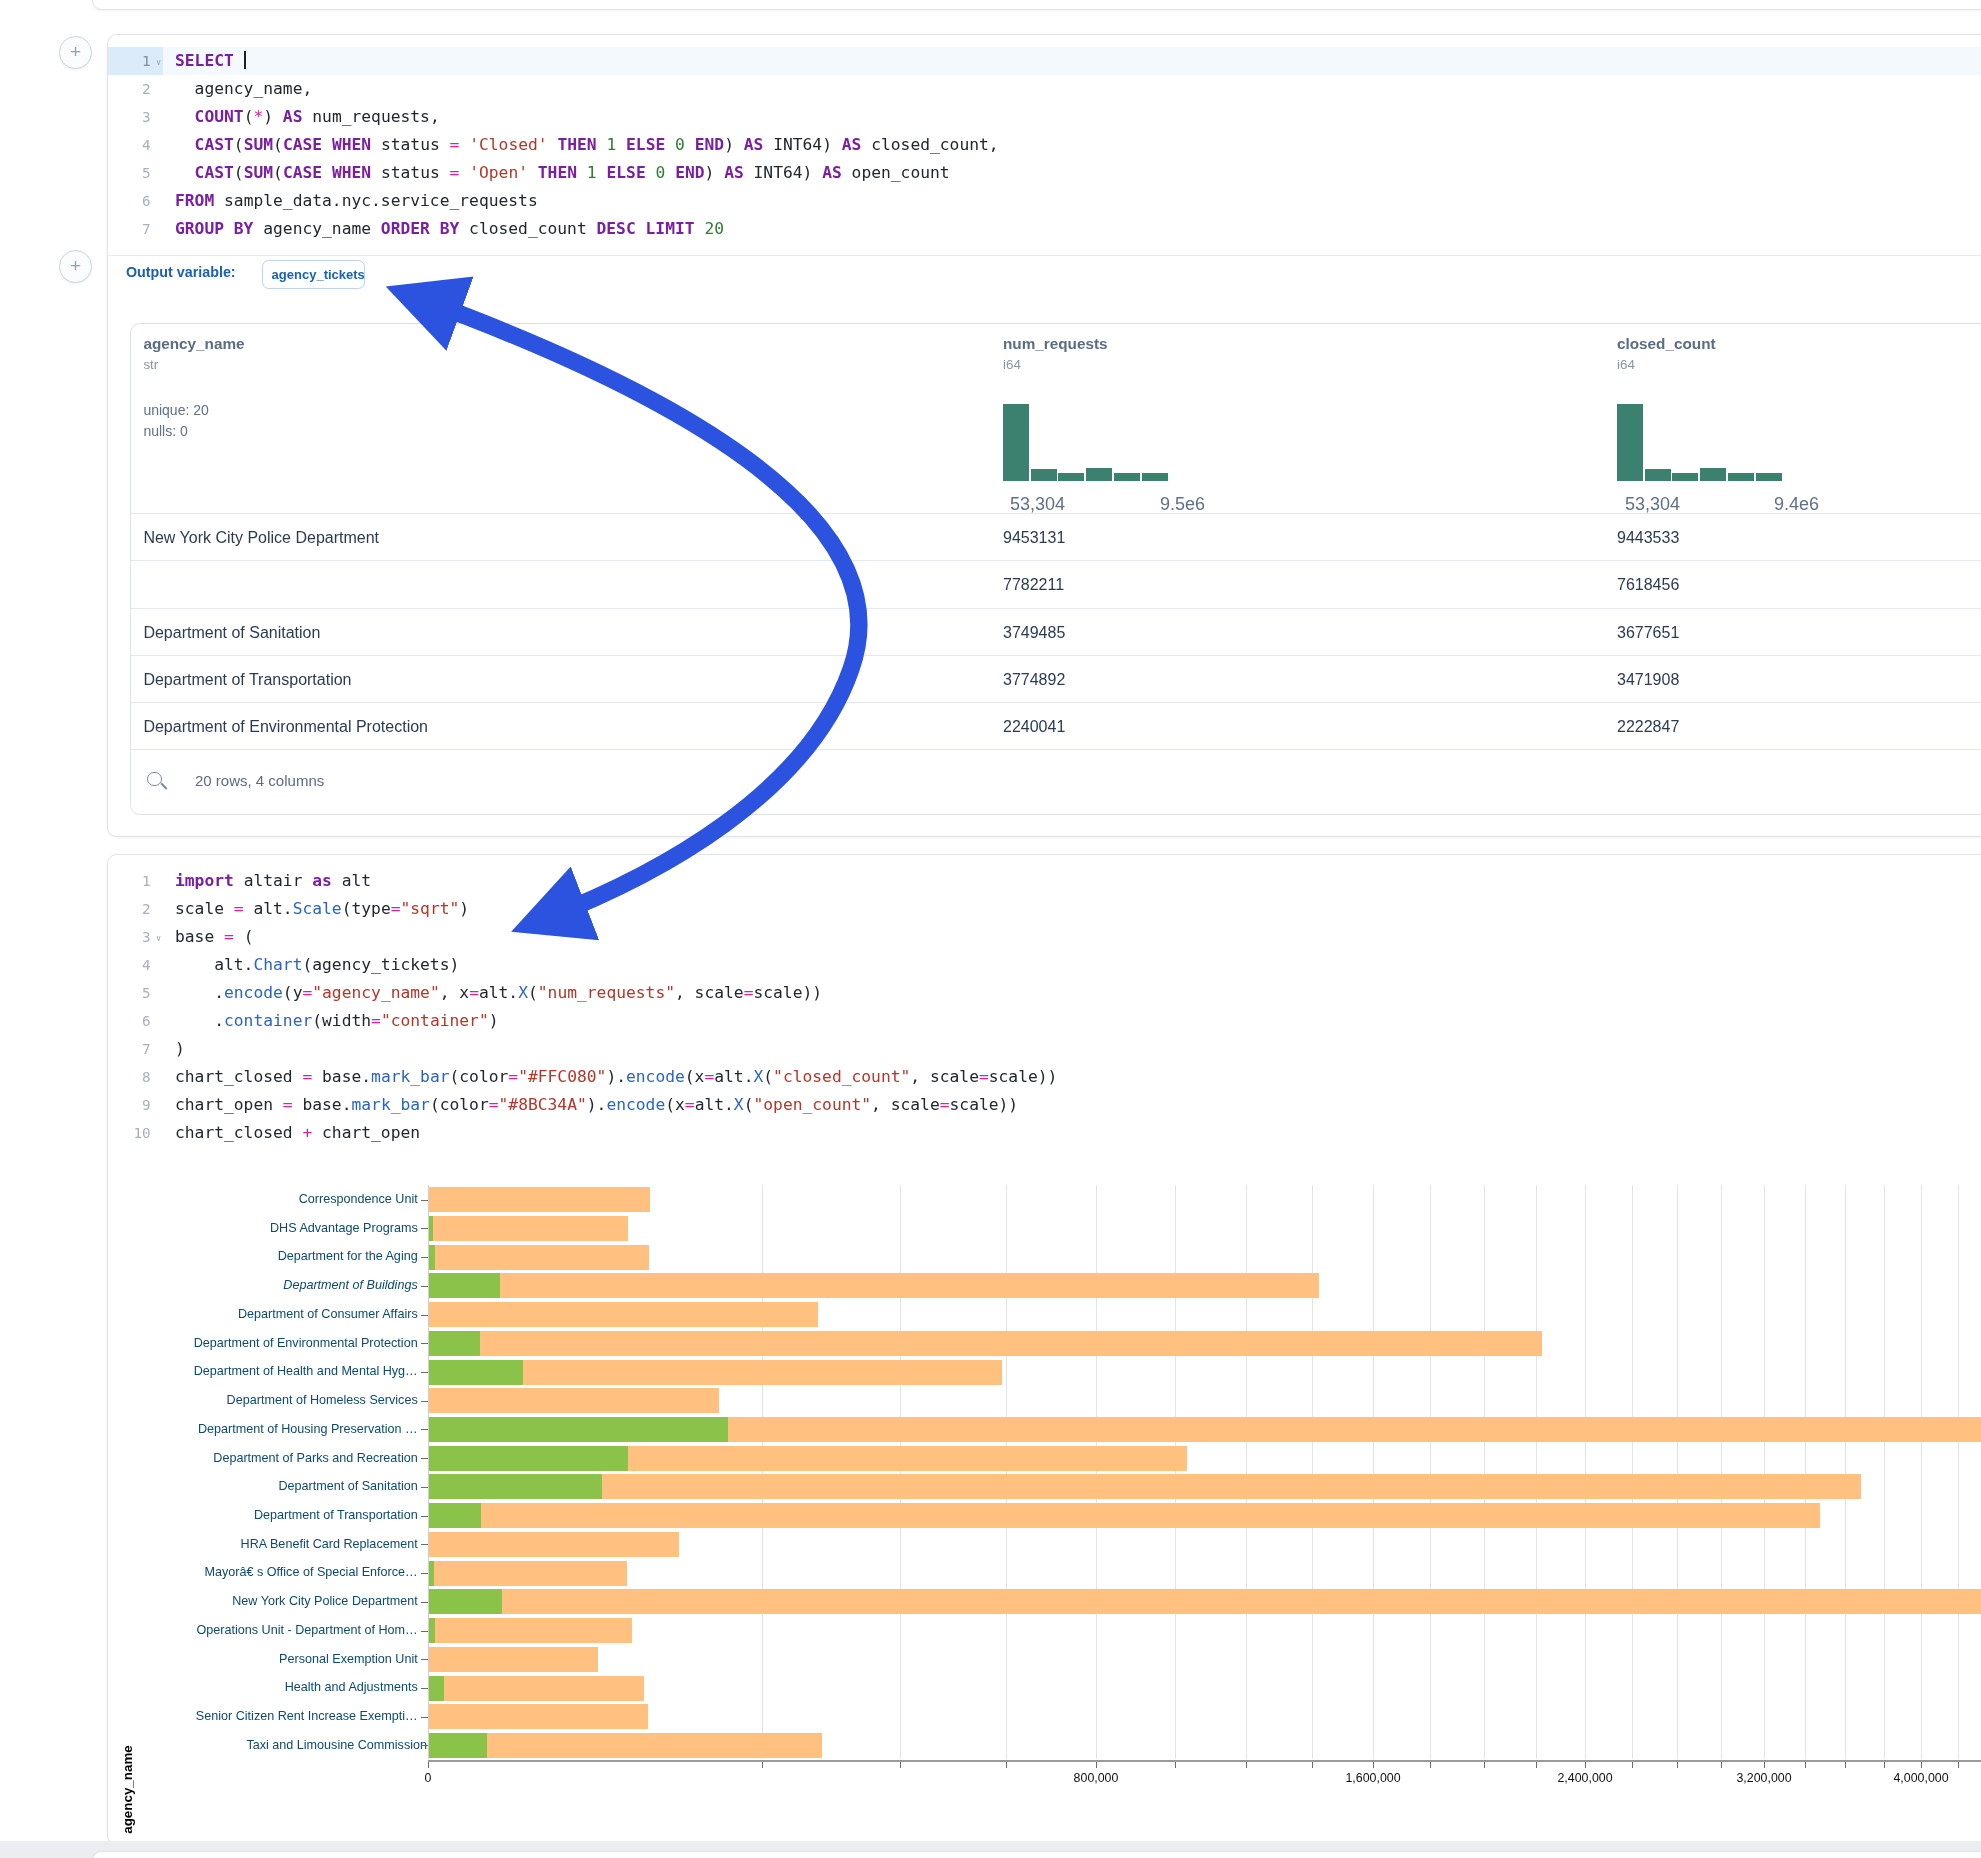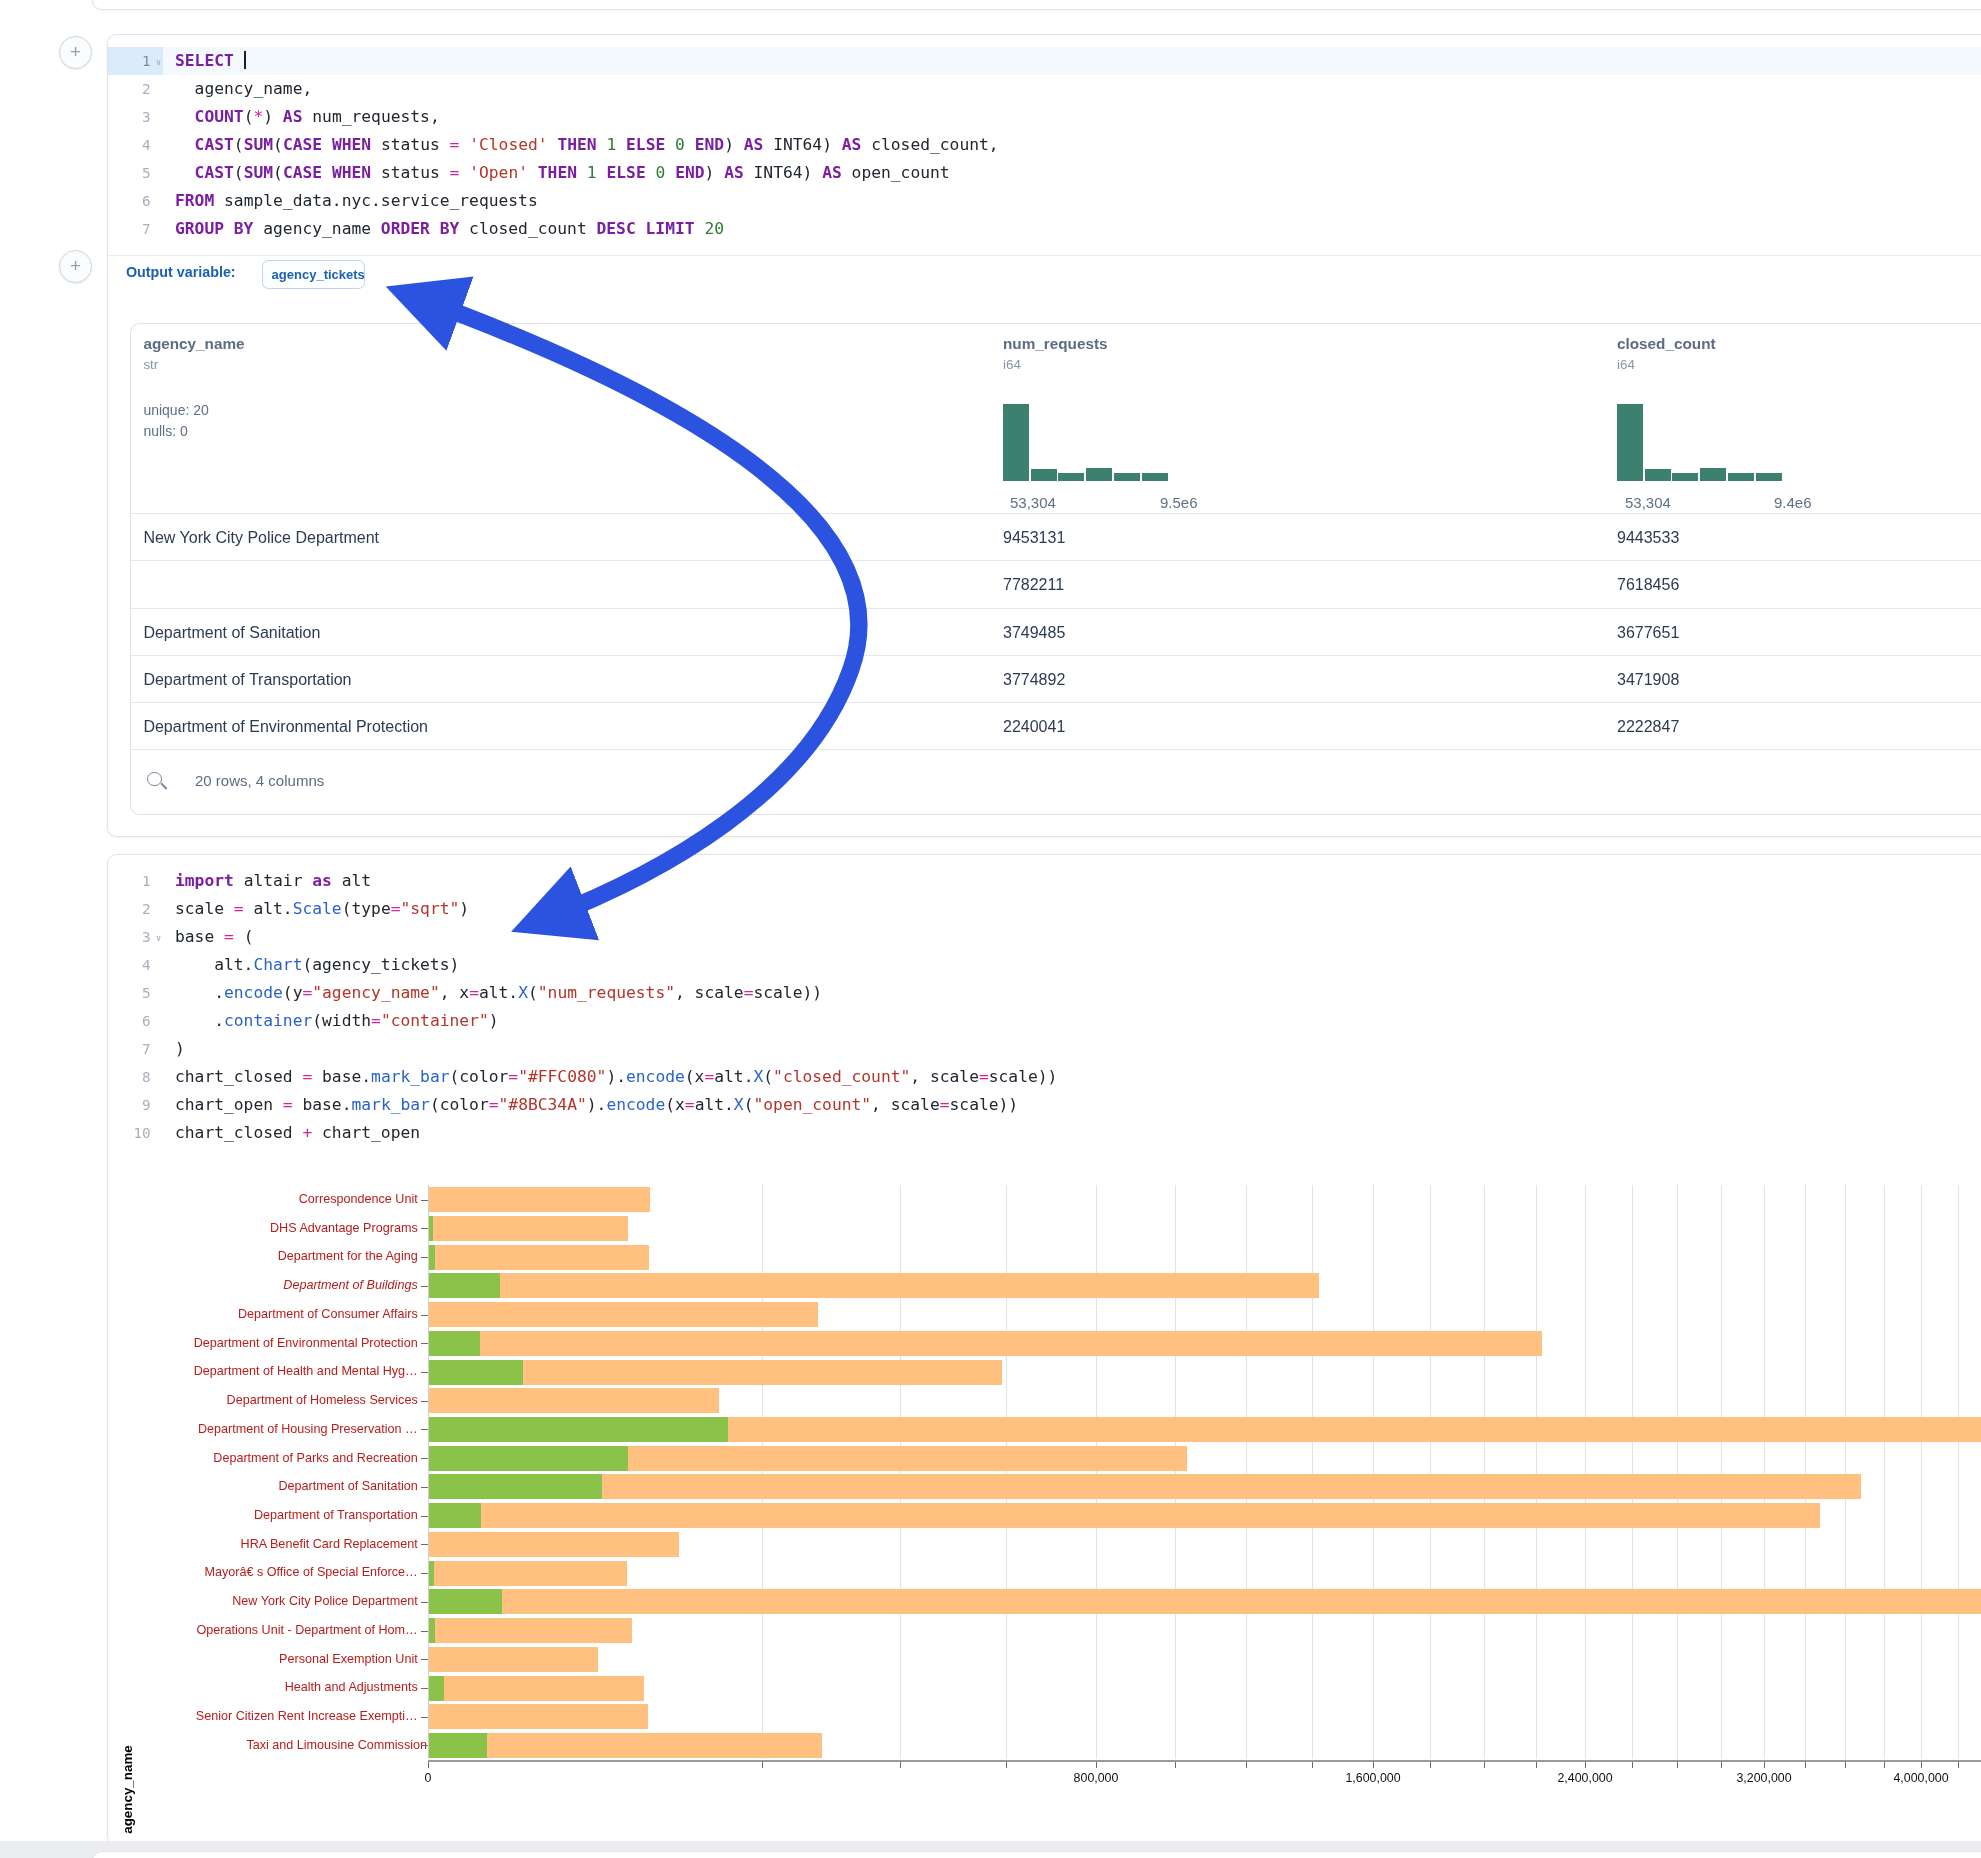--- a/index.html
+++ b/index.html
@@ -31,35 +31,35 @@
   .outvar-label{position:absolute;font-size:14.3px;font-weight:bold;color:#1a60b3;}
   .outvar-chip{position:absolute;height:27px;line-height:27px;padding:0 8.6px;border:1px solid #bdd3ee;
         border-radius:6.7px;background:#fdfefe;color:#1a60b3;font-size:13px;font-weight:bold;
         max-width:84px;overflow:hidden;white-space:nowrap;cursor:pointer;}
   
   .th-name{position:absolute;font-size:15.3px;font-weight:bold;color:#5c6c84;}
   .th-type{position:absolute;font-size:13.4px;color:#8796a9;}
   .th-meta{position:absolute;font-size:14px;color:#5f7087;}
   .hist{position:absolute;height:77px;}
   .hist .hbar{position:absolute;bottom:0;width:26px;background:#3c8170;}
-  .hist-lab{position:absolute;font-size:15px;color:#5f7087;}
+  .hist-lab{position:absolute;font-size:18px;color:#5f7087;}
   .t-row{position:absolute;left:0;right:0;height:47px;border-top:1px solid #e4e8ee;}
   .t-cell{position:absolute;top:0;height:47px;line-height:47px;font-size:16px;color:#2c3b52;
         white-space:nowrap;}
   .t-footer-icon{position:absolute;width:12.4px;height:12.4px;border:1.9px solid #7a8aa0;border-radius:50%;}
   .t-footer-icon:after{content:"";position:absolute;left:11.5px;top:12.4px;width:7.6px;height:1.9px;
         background:#7a8aa0;transform:rotate(45deg);}
   .t-footer-text{position:absolute;font-size:15px;color:#5c6c84;}
   
   .gridline{position:absolute;width:1px;background:#e3e3e3;}
   .axis-line{position:absolute;height:1.9px;background:#9a9a9a;}
   .yaxis-line{position:absolute;width:1px;background:#cfcfcf;}
   .tick{position:absolute;width:1px;height:5.7px;background:#6b6b6b;}
   .tick-label{position:absolute;font-size:12.4px;color:#111;transform:translateX(-50%);}
-  .cat-label{position:absolute;width:304px;text-align:right;font-size:12.6px;color:#b91c1c;
+  .cat-label{position:absolute;width:304px;text-align:right;font-size:12.6px;color:#0c4a6e;
         white-space:nowrap;overflow:hidden;}
   .cat-tick{position:absolute;width:6.7px;height:1px;background:#6b6b6b;}
   .bar{position:absolute;height:25px;}
   .axis-title-y{position:absolute;font-size:13.4px;font-weight:bold;color:#000;
         transform:rotate(-90deg);transform-origin:center;white-space:nowrap;}
   .band{position:absolute;left:0;right:0;background:#ecedf0;}
 </style>
 </head>
 <body>
 

